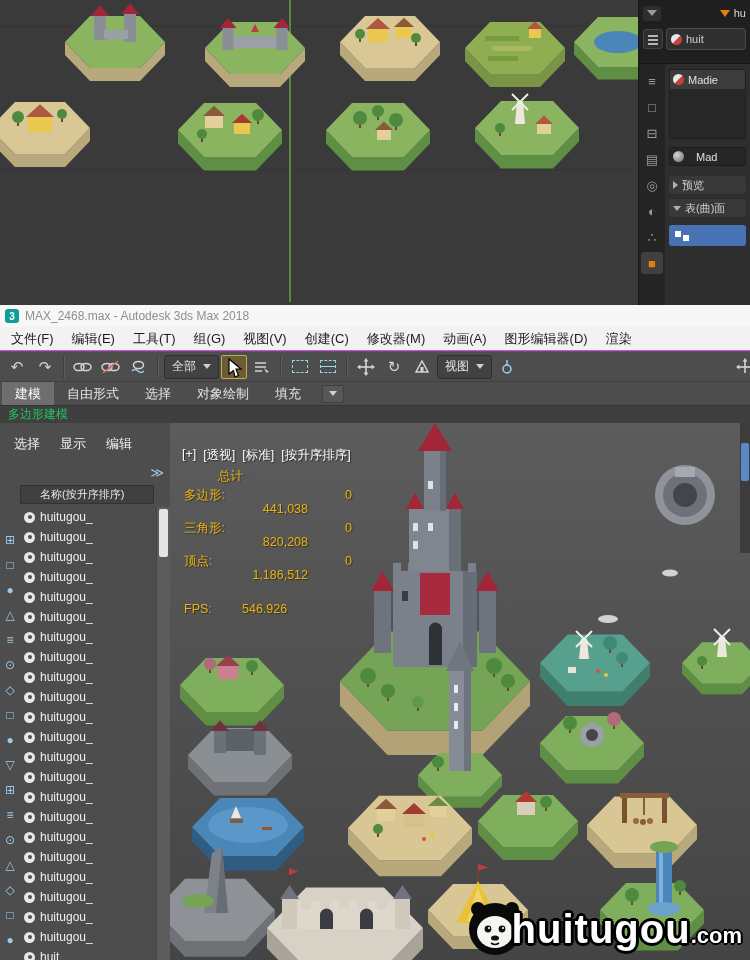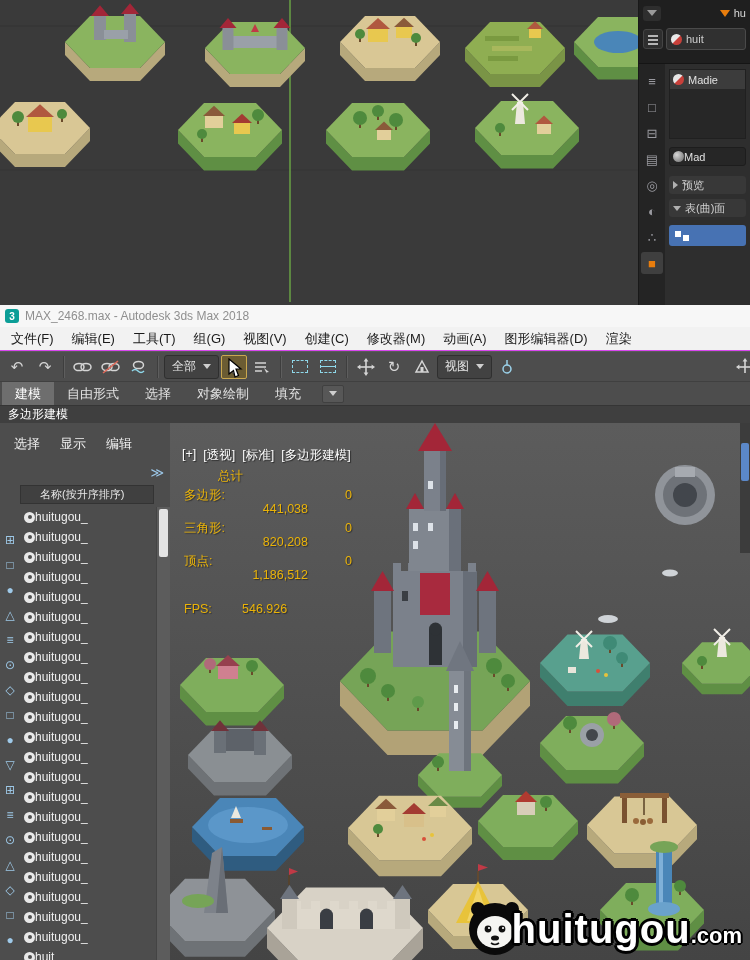--- a/index.html
+++ b/index.html
@@ -27,21 +27,21 @@
 .bl-props{position:absolute;top:64px;left:0;right:0;bottom:0;}
 .bl-tabs{position:absolute;left:0;top:0;width:26px;bottom:0;background:#242424;display:flex;flex-direction:column;align-items:center;padding-top:6px;gap:4px;}
 .bl-tab{width:22px;height:22px;display:flex;align-items:center;justify-content:center;color:#9a9aa0;font-size:13px;border-radius:3px;}
 .bl-tab.active{background:#3f3f3f;color:#d8d8d8;}
 .g1::before{content:"\2261";} .g2::before{content:"\25A1";} .g3::before{content:"\229F";}
 .g4::before{content:"\25A4";} .g5::before{content:"\25CE";} .g6::before{content:"\25D0";}
 .g7::before{content:"\2234";} .g8::before{content:"\25A0";color:#e87d0d;}
 .bl-main{position:absolute;left:26px;right:0;top:0;bottom:0;background:#2e2e2e;padding:5px 4px;}
 .slot-list{height:70px;background:#272727;border:1px solid #202020;margin-bottom:8px;}
 .slot-row{display:flex;align-items:center;gap:4px;background:#3c3c3c;height:19px;padding:0 3px;color:#e0e0e0;}
-.field{display:flex;align-items:center;gap:0;background:#262626;border:1px solid #1d1d1d;border-radius:3px;height:19px;padding:0 3px;margin-bottom:10px;color:#e0e0e0;}
+.field{display:flex;align-items:center;gap:12px;background:#262626;border:1px solid #1d1d1d;border-radius:3px;height:19px;padding:0 3px;margin-bottom:10px;color:#e0e0e0;}
 .section{display:flex;align-items:center;gap:4px;background:#383838;border-radius:3px;height:18px;padding:0 4px;margin-bottom:5px;color:#d0d0d0;}
 .tri-right{width:0;height:0;border-top:4px solid transparent;border-bottom:4px solid transparent;border-left:5px solid #b0b0b0;}
 .tri-down{width:0;height:0;border-left:4px solid transparent;border-right:4px solid transparent;border-top:5px solid #b0b0b0;}
 .blue-row{display:flex;align-items:center;gap:5px;background:#4772b3;border-radius:3px;height:21px;padding:0 6px;margin-top:8px;}
 .node-ico{width:6px;height:6px;background:#fff;box-shadow:8px 4px 0 #fff;margin-bottom:4px;}
 
 
 .max{position:absolute;top:305px;left:0;width:750px;height:655px;background:#4d4d4d;overflow:hidden;}
 .titlebar{height:22px;background:#f7f7f7;display:flex;align-items:center;padding:0 5px;gap:6px;font-size:12px;color:#8f8f8f;}
 .max-logo{width:14px;height:14px;border-radius:3px;background:#0c9e97;color:#fff;font-weight:bold;font-size:10px;display:flex;align-items:center;justify-content:center;flex:none;}
@@ -58,37 +58,37 @@
 .caret-down{width:0;height:0;border-left:4px solid transparent;border-right:4px solid transparent;border-top:5px solid #cfcfcf;}
 .region{width:16px;height:13px;border:1.5px dashed #8fd8ea;display:block;}
 .region.crossing{border-color:#8fd8ea;background:linear-gradient(to bottom,transparent 45%,#8fd8ea 45%,#8fd8ea 55%,transparent 55%);}
 .edge-cut{margin-left:auto;margin-right:-12px;}
 .os-cursor{position:absolute;left:228px;top:6px;pointer-events:none;}
 .ribbon{height:24px;background:#4d4d4d;display:flex;align-items:center;padding:0 2px;border-top:1px solid #404040;}
 .rtabs{display:flex;height:100%;}
 .rtab{padding:0 13px;height:100%;display:flex;align-items:center;color:#e3e3e3;font-size:13px;white-space:nowrap;}
 .rtab.active{background:#6e6e6e;color:#fff;}
 .rib-drop{width:22px;height:18px;background:#575757;border:1px solid #404040;display:flex;align-items:center;justify-content:center;margin-left:8px;border-radius:2px;}
-.panel-title{height:18px;background:#3f3f3f;color:#ffffff;font-size:12px;display:flex;align-items:center;padding-left:8px;border-top:1px solid #353535;white-space:nowrap;}
+.panel-title{height:18px;background:#3f3f3f;color:#22c55e;font-size:12px;display:flex;align-items:center;padding-left:8px;border-top:1px solid #353535;white-space:nowrap;}
 .max-body{position:absolute;top:118px;left:0;right:0;bottom:0;}
 
 
 .explorer{position:absolute;left:0;top:0;width:170px;bottom:0;background:#4d4d4d;overflow:hidden;}
 .exp-menus{display:flex;padding:12px 4px 0 4px;}
 .exp-menu{color:#f0f0f0;font-size:13px;padding:0 10px;white-space:nowrap;}
 .chevrons{position:absolute;right:6px;top:42px;color:#9cc7e8;font-size:13px;}
 .chevrons::before{content:"\226B";}
 .sort-header{position:absolute;left:20px;right:16px;top:62px;height:19px;background:#404040;border:1px solid #333;color:#e8e8e8;font-size:11px;display:flex;align-items:center;padding-left:19px;white-space:nowrap;overflow:hidden;}
 .icon-strip{position:absolute;left:0;top:104px;width:20px;bottom:0;display:flex;flex-direction:column;align-items:center;}
 .strip-ico{height:25px;width:100%;display:flex;align-items:center;justify-content:center;color:#9ec9e8;font-size:12px;}
 .s1::before{content:"\25A1";} .s2::before{content:"\229E";} .s3::before{content:"\25CF";}
 .s4::before{content:"\25B3";} .s5::before{content:"\2261";} .s6::before{content:"\2299";}
 .s7::before{content:"\25C7";} .s8::before{content:"\25BD";}
 .obj-list{position:absolute;left:20px;right:14px;top:84px;bottom:0;overflow:hidden;}
-.obj-row{height:20px;display:flex;align-items:center;padding-left:4px;color:#f0f0f0;font-size:12px;white-space:nowrap;overflow:hidden;}
+.obj-row{height:20px;display:flex;align-items:center;gap:5px;padding-left:4px;color:#f0f0f0;font-size:12px;white-space:nowrap;overflow:hidden;}
 .eye{width:11px;height:11px;border-radius:50%;background:#e8e8e8;position:relative;flex:none;}
 .eye::after{content:"";position:absolute;left:3.5px;top:3.5px;width:4px;height:4px;border-radius:50%;background:#4d4d4d;}
 .vscroll{position:absolute;right:0;top:84px;width:14px;bottom:0;background:#5c5c5c;border-left:1px solid #444;}
 .vthumb{position:absolute;left:2px;right:2px;top:2px;height:48px;background:#e4e4e4;border-radius:2px;}
 
 
 .viewport{position:absolute;left:170px;right:0;top:0;bottom:0;overflow:hidden;background:#4a4a4a;}
 .viewport svg.scene{display:block;position:absolute;top:0;left:0;}
 .vp-label{position:absolute;left:12px;top:24px;display:flex;gap:7px;color:#fff;font-size:12.5px;text-shadow:1px 1px 1px rgba(0,0,0,.55);white-space:nowrap;}
 .vp-stats{position:absolute;left:14px;top:44px;color:#eab308;font-size:12.5px;line-height:19px;text-shadow:1px 1px 1px rgba(0,0,0,.45);}
@@ -706,21 +706,21 @@
             <rect x="225" y="476" width="15" height="30" fill="#cfc9bd"></rect>
             <polygon points="223,476 242,476 232.5,462" fill="#6e747e"></polygon>
             <line x1="119" y1="462" x2="119" y2="452" stroke="#5a4226" stroke-width="1.5"></line>
             <polygon points="119,452 119,445 128,448.5" fill="#c03a46"></polygon>
           </svg>
         <div class="vp-label">
 
         <span class="vp-seg">[+]</span>
             <span class="vp-seg">[透视]</span>
             <span class="vp-seg">[标准]</span>
-            <span class="vp-seg">[多边形建模]</span>
+            <span class="vp-seg">[按升序排序]</span>
           </div>
         <div class="vp-stats">
           <div class="stat-total">总计</div>
           <div>
 
               <div class="stat-row">
                 <span class="stat-label">多边形:</span>
                 <span class="stat-value">441,038</span>
                 <span class="stat-extra">0</span>
               </div>

